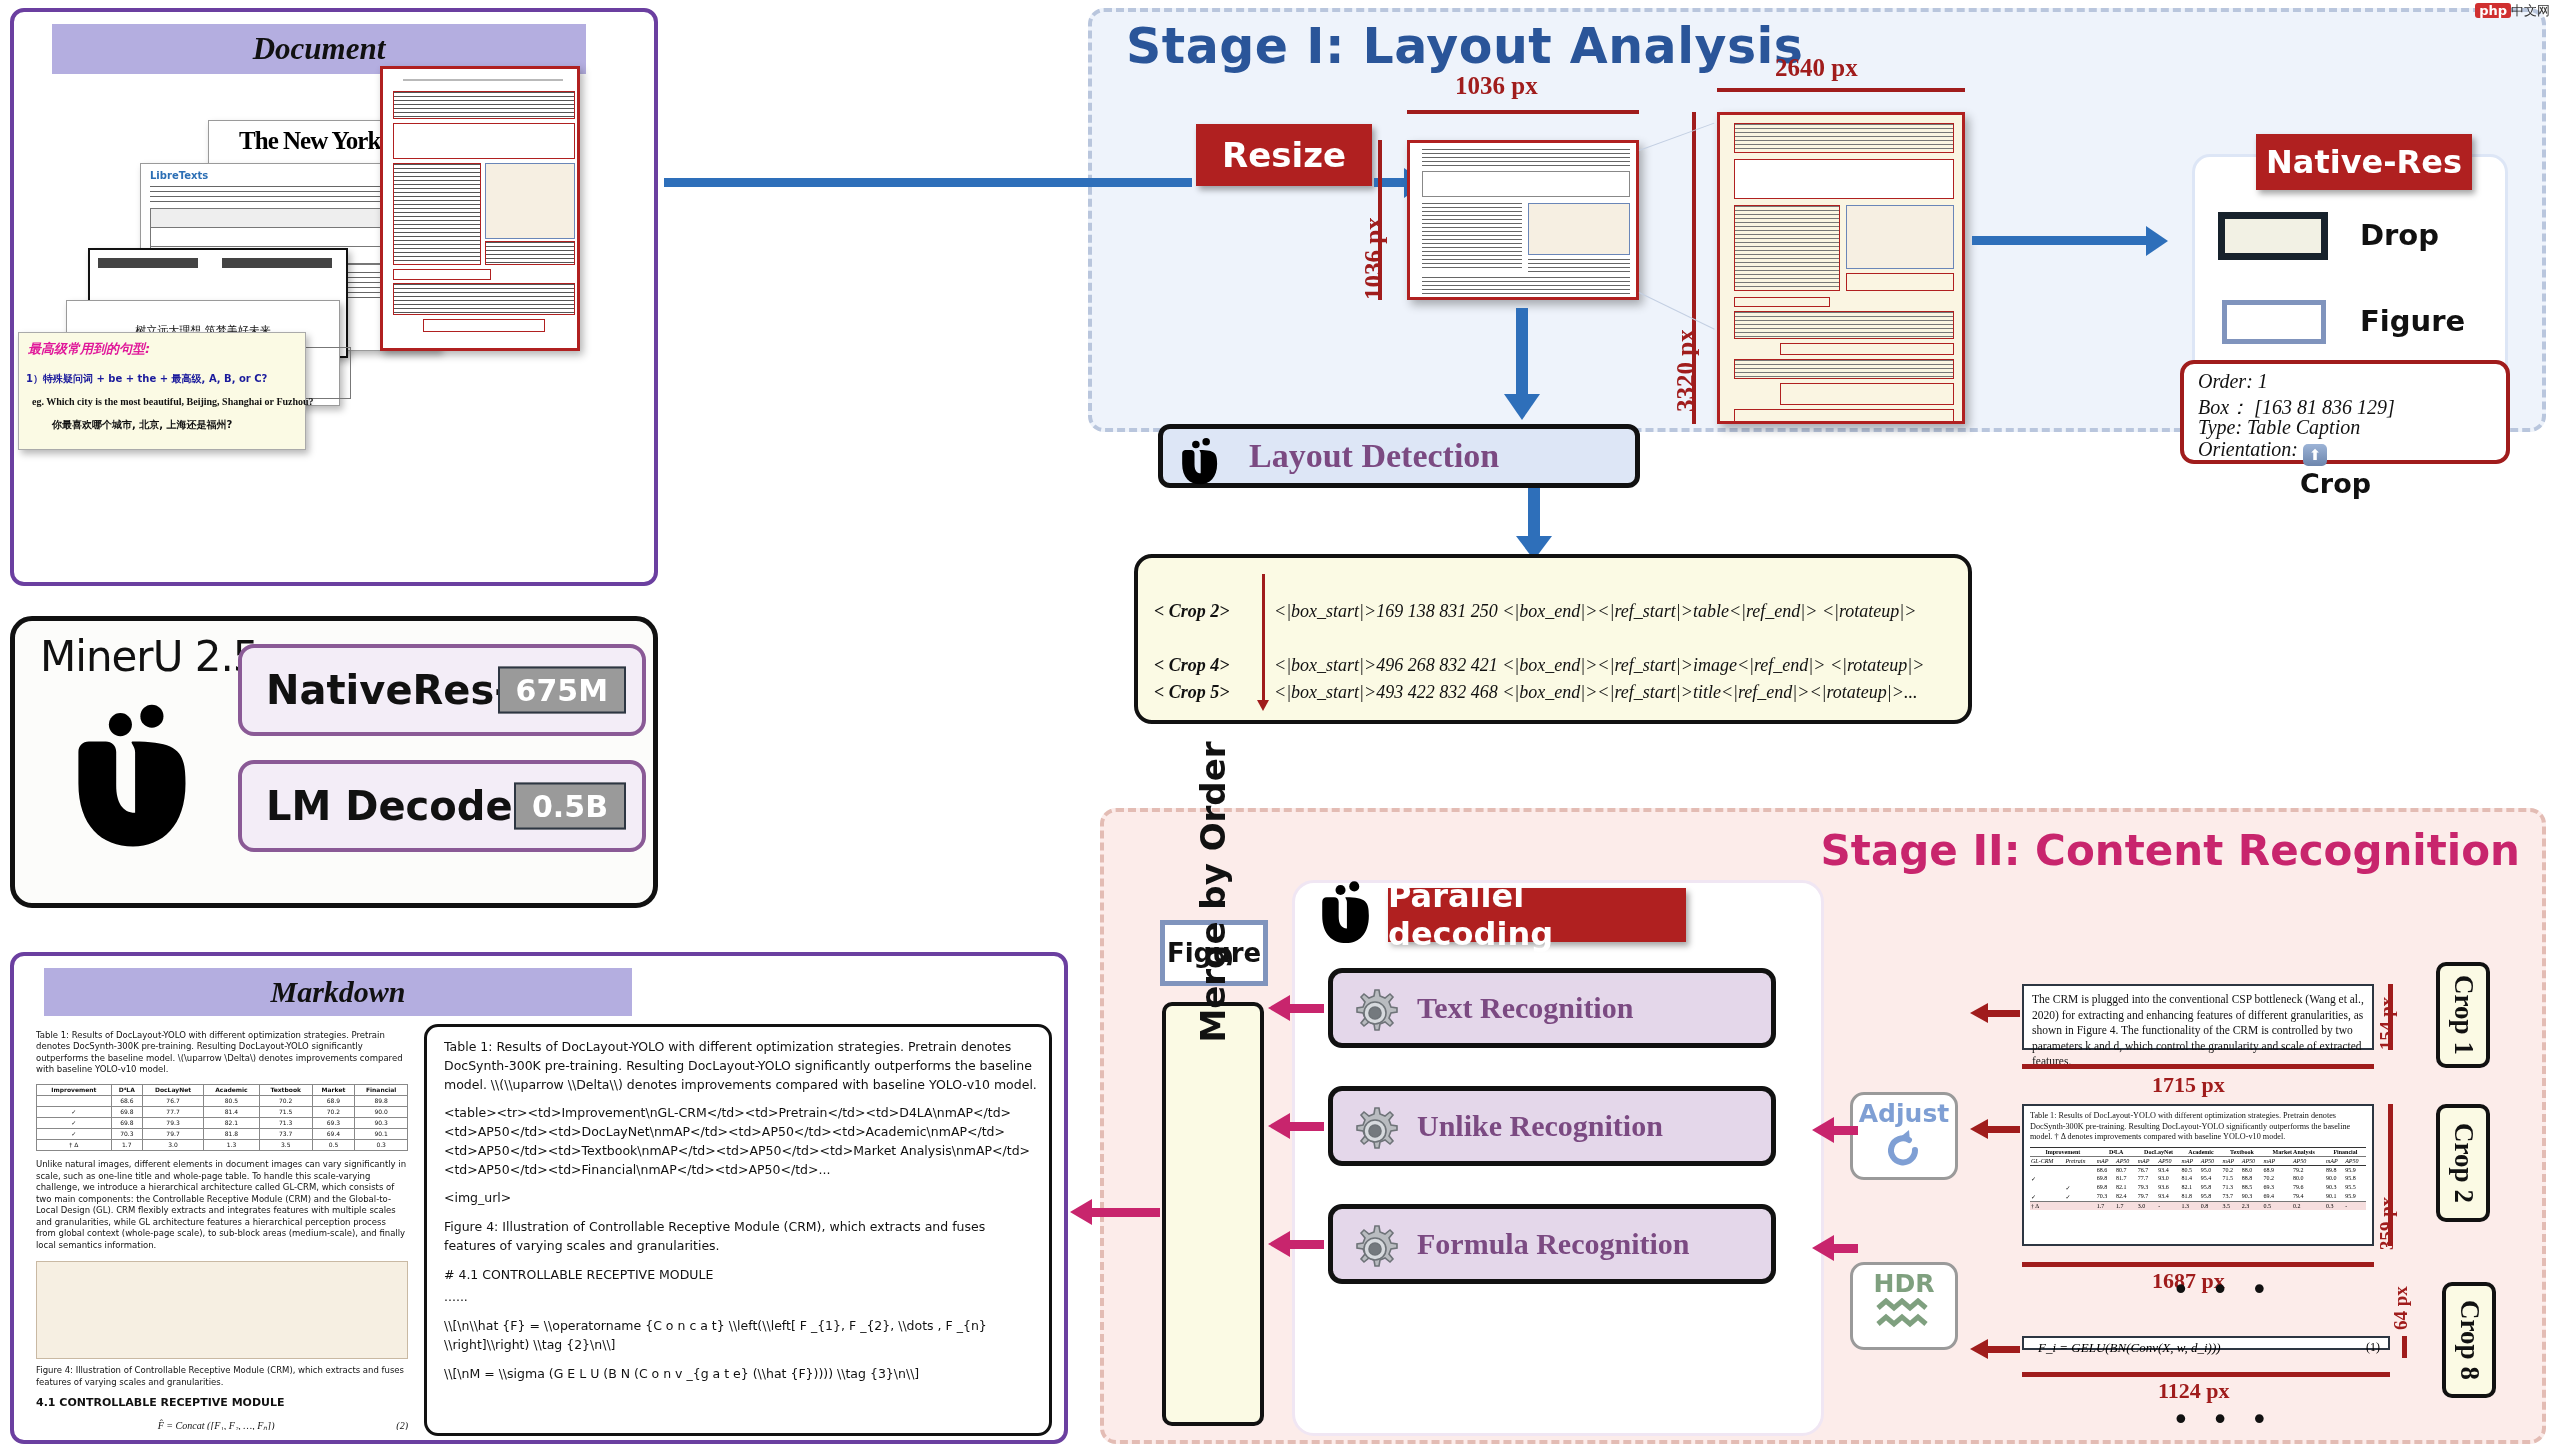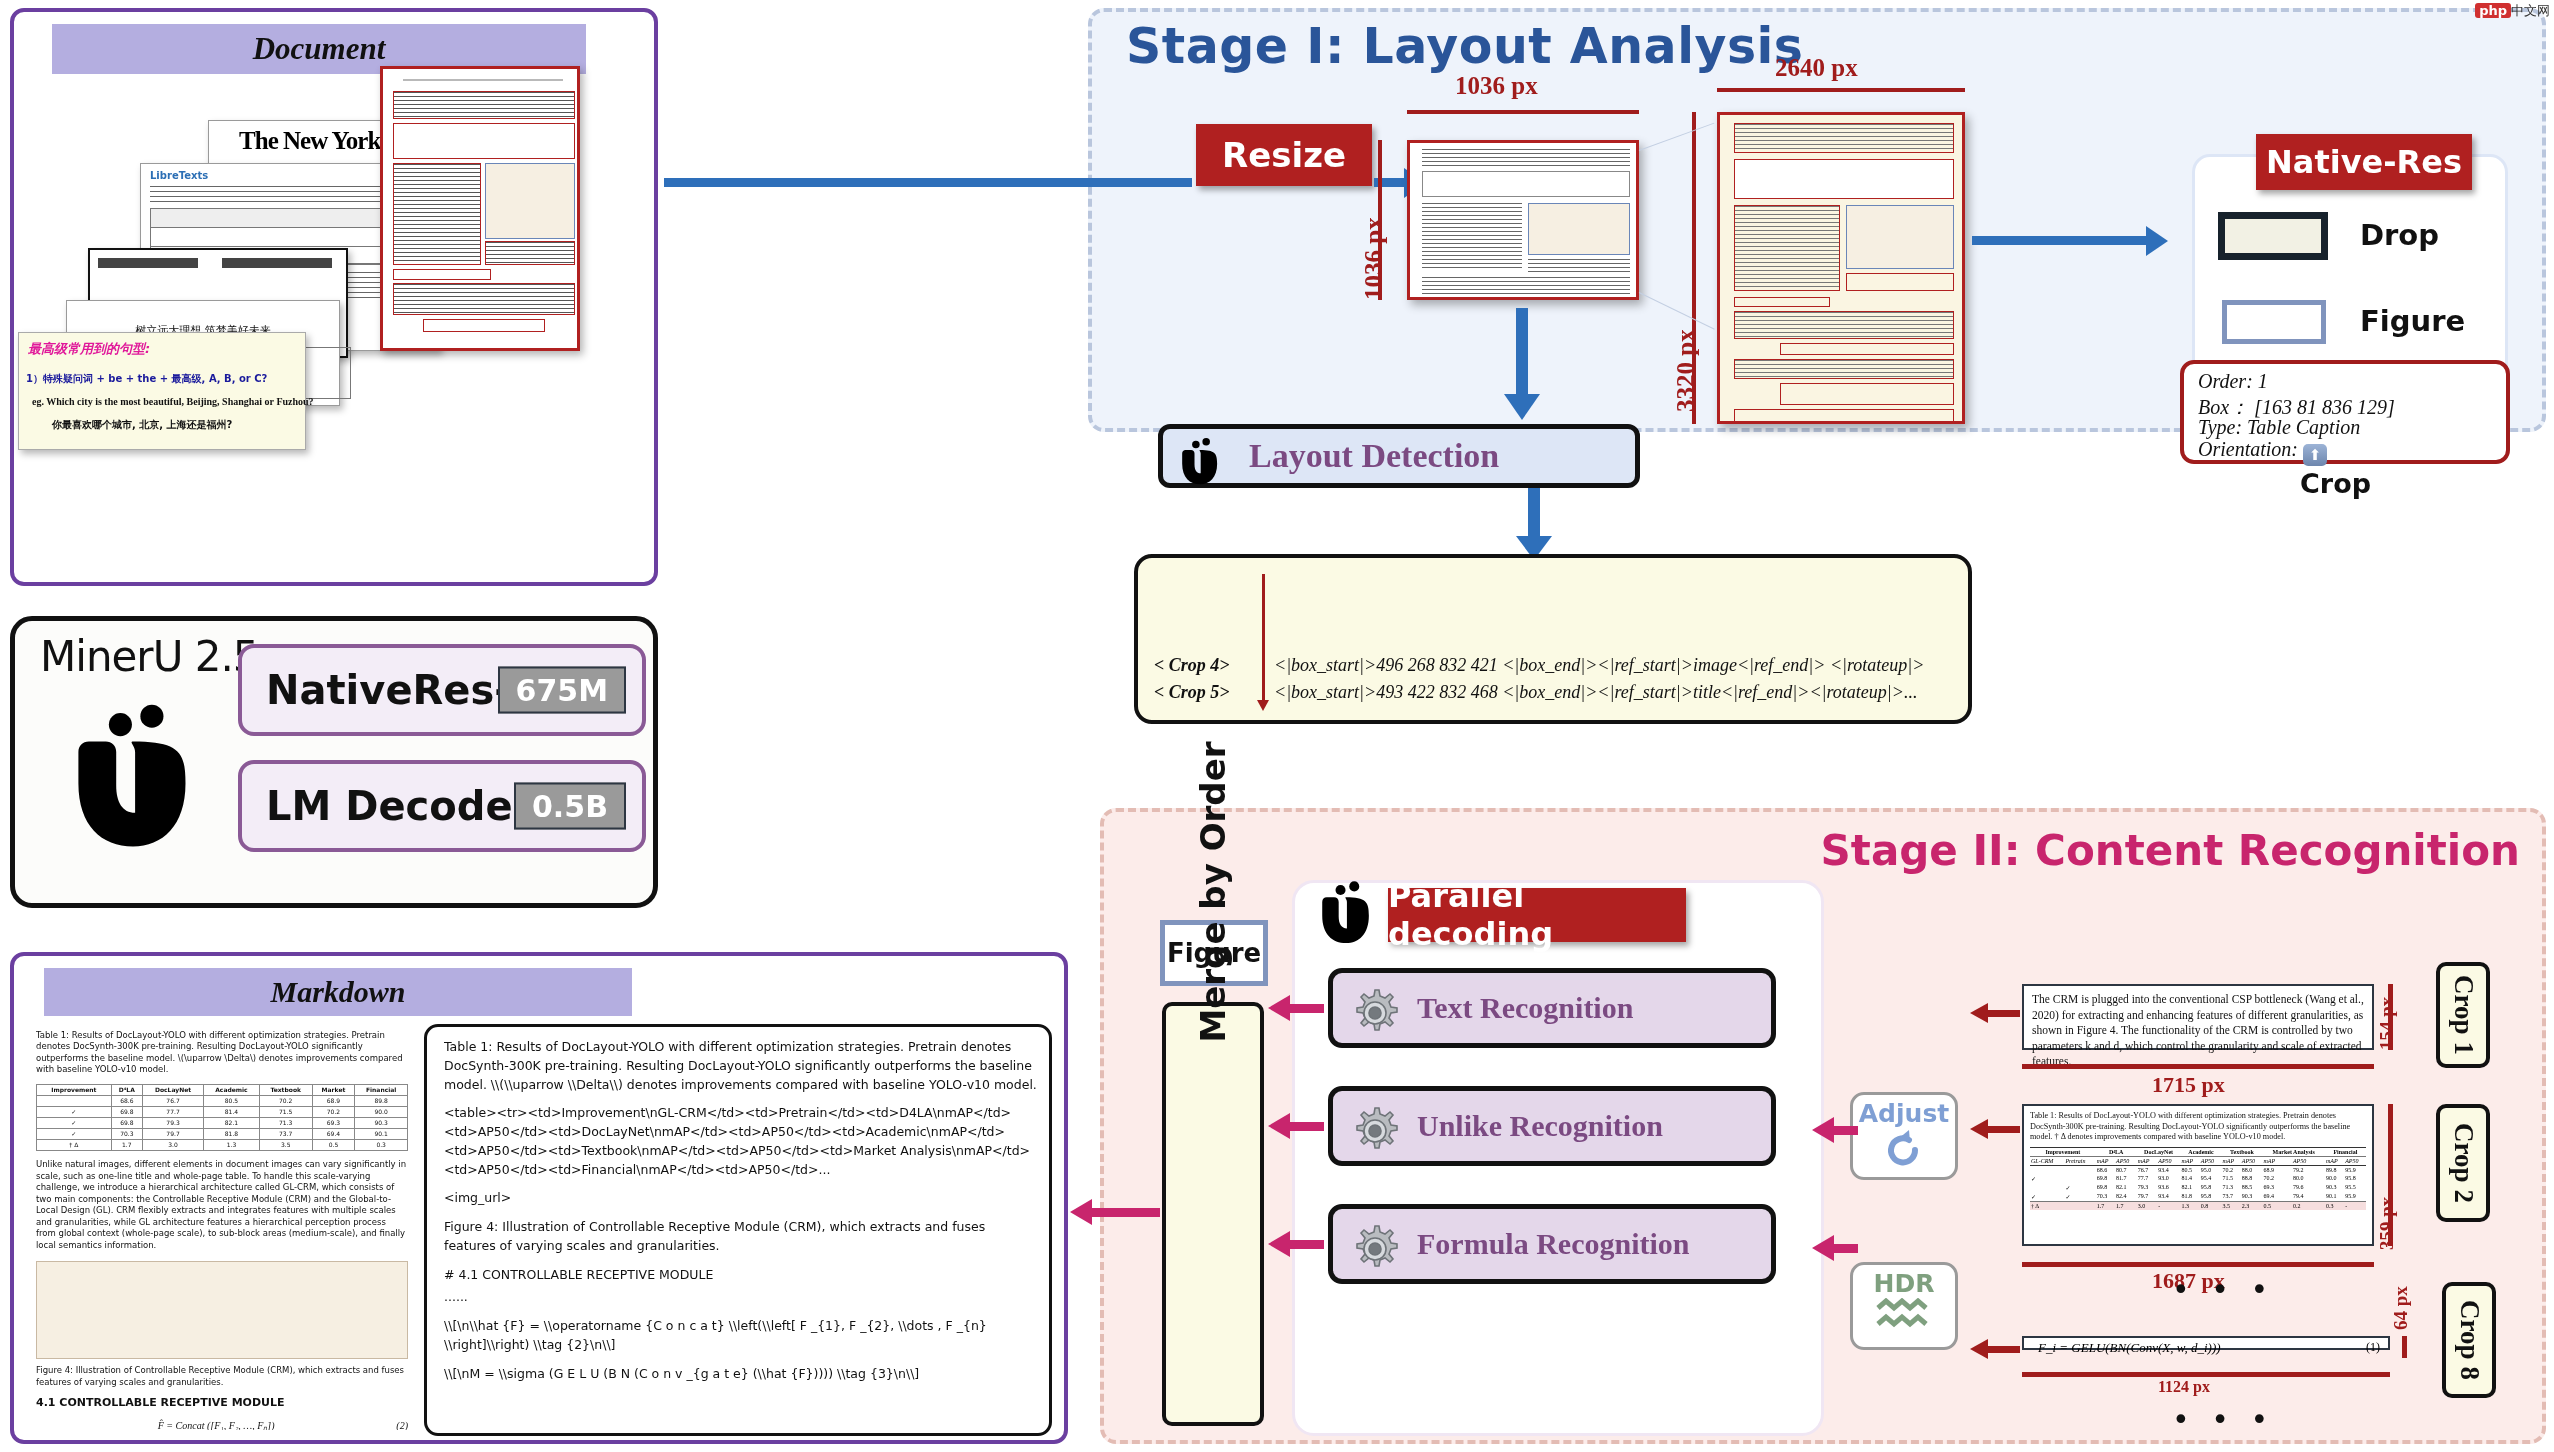--- a/index.html
+++ b/index.html
@@ -319,20 +319,21 @@
       <path d="M60 38 C104 38 110 48 110 78 C110 118 88 138 60 138 C30 138 8 118 8 78 L8 48 C8 42 12 38 18 38 L34 38 C40 38 44 42 44 48 L44 80 C44 96 50 106 62 106 L62 48 C62 42 56 38 60 38 Z" fill="#000"></path>
     </svg>
   </span>
   <span class="t">Layout Detection</span>
 </div>
 <div class="abs" style="left:1528px;top:488px;width:12px;height:52px;background:#2e6fba;"></div>
 <div class="abs" style="left:1516px;top:536px;width:0;height:0;border-left:18px solid transparent;border-right:18px solid transparent;border-top:24px solid #2e6fba;"></div>
 
 <div class="abs" id="tokencard">
   <div class="redbar"></div>
+  <div class="row" style="top:43px;"><span class="croplab">&lt; Crop 2&gt;</span><span class="sep"></span><span>&lt;|box_start|&gt;169 138 831 250 &lt;|box_end|&gt;&lt;|ref_start|&gt;table&lt;|ref_end|&gt; &lt;|rotateup|&gt;</span></div>
   <div class="row" style="top:97px;"><span class="croplab">&lt; Crop 4&gt;</span><span class="sep"></span><span>&lt;|box_start|&gt;496 268 832 421 &lt;|box_end|&gt;&lt;|ref_start|&gt;image&lt;|ref_end|&gt; &lt;|rotateup|&gt;</span></div>
   <div class="row" style="top:124px;"><span class="croplab">&lt; Crop 5&gt;</span><span class="sep"></span><span>&lt;|box_start|&gt;493 422 832 468 &lt;|box_end|&gt;&lt;|ref_start|&gt;title&lt;|ref_end|&gt;&lt;|rotateup|&gt;...</span></div>
 </div>
 
 <div class="abs" id="natcard"></div>
 <div class="abs ribbon" id="nativeres-rib">Native-Res</div>
 <div class="abs" style="left:1972px;top:236px;width:180px;height:9px;background:#2e6fba;"></div>
 <div class="abs" style="left:2146px;top:226px;width:0;height:0;border-top:15px solid transparent;border-bottom:15px solid transparent;border-left:22px solid #2e6fba;"></div>
 <div class="abs legendbox" id="lg1"></div>
 <div class="abs lglabel" style="left:2360px;top:218px;">Drop</div>
@@ -557,21 +558,21 @@
 </div>
 <div class="abs redarrow" style="left:1986px;top:1126px;width:34px;"></div>
 
 <div class="dots" style="left:2172px;top:1272px;">• • •</div>
 
 <div class="abs cropbox" style="left:2022px;top:1336px;width:368px;height:14px;">
   <span style="position:absolute;left:14px;top:2px;font-family:'Liberation Serif',serif;font-style:italic;font-size:13px;">F_i = GELU(BN(Conv(X, w, d_i)))</span>
   <span style="position:absolute;right:8px;top:2px;font-family:'Liberation Serif',serif;font-size:12px;">(1)</span>
 </div>
 <div class="dimline" style="left:2022px;top:1372px;width:368px;height:5px;"></div>
-<div class="dimlabel" style="left:2158px;top:1378px;font-size:16px;text-align:right;">1124 px</div>
+<div class="dimlabel" style="left:2158px;top:1378px;font-size:22px;text-align:right;">1124 px</div>
 <div class="dimline" style="left:2402px;top:1336px;width:5px;height:22px;"></div>
 <div class="dimlabel vrot" style="left:2390px;top:1330px;font-size:19px;">64 px</div>
 <div class="abs cropbadge" style="left:2442px;top:1282px;width:54px;height:116px;">
   <span style="transform:translate(-50%,-50%) rotate(90deg);">Crop 8</span>
 </div>
 <div class="abs redarrow" style="left:1986px;top:1346px;width:34px;"></div>
 <div class="dots" style="left:2172px;top:1402px;">• • •</div>
 
 <div class="abs" id="md-panel"></div>
 <div class="abs" id="md-title-bar"></div>

